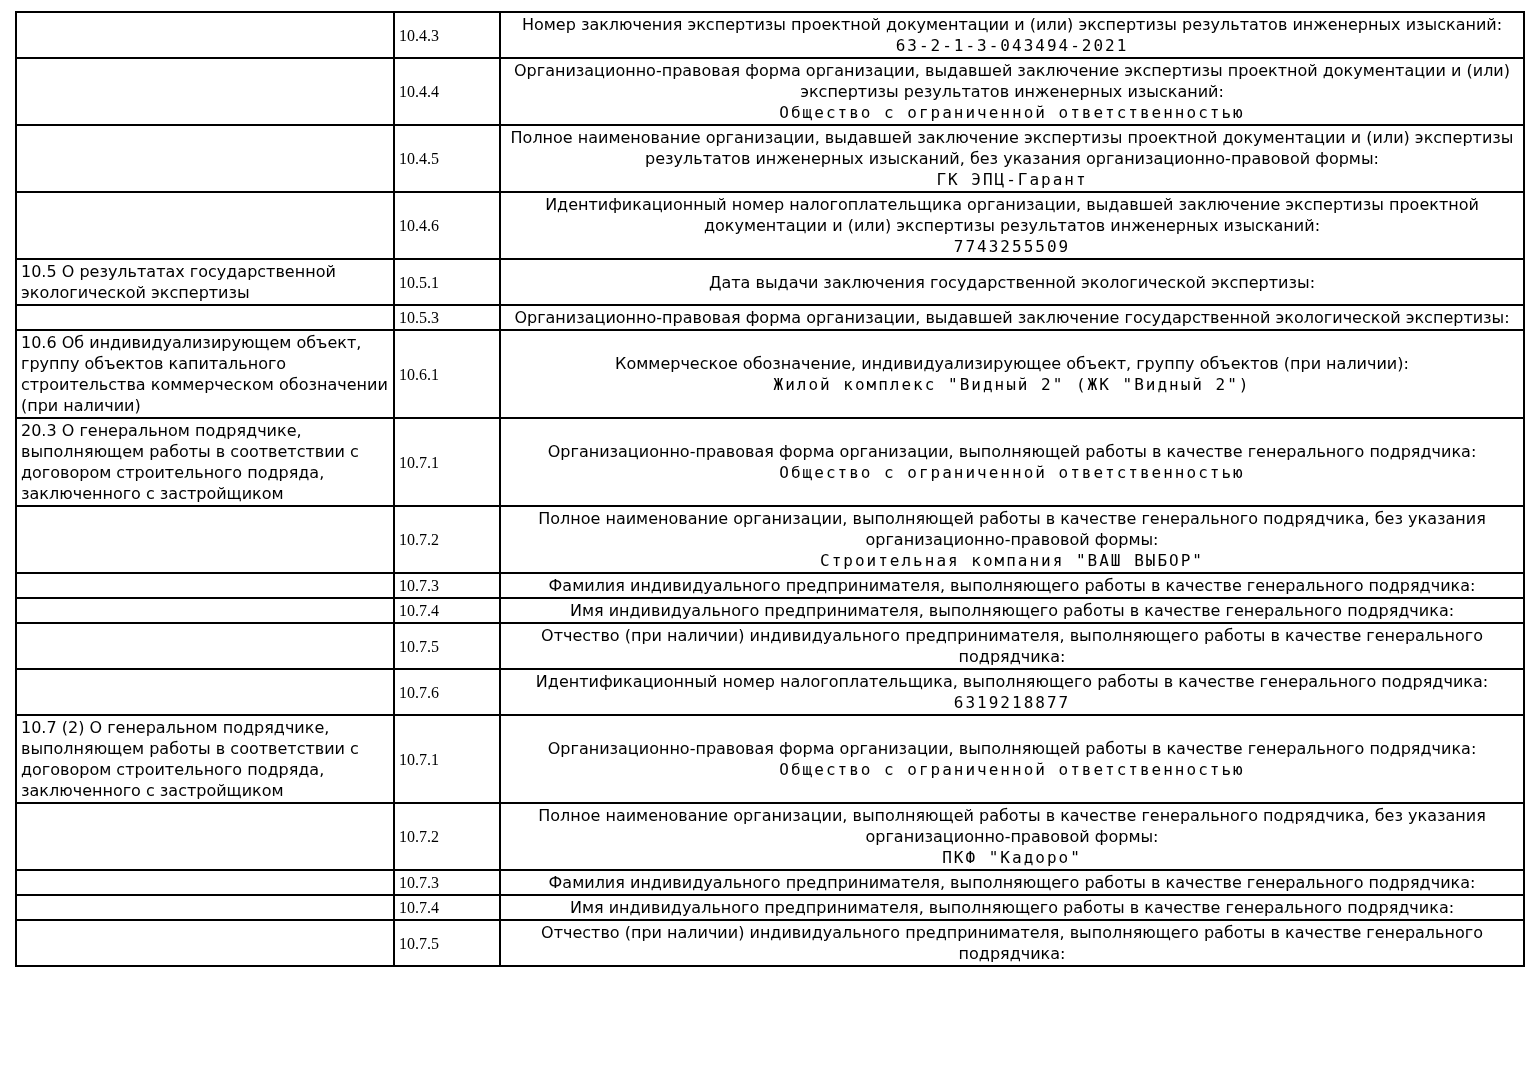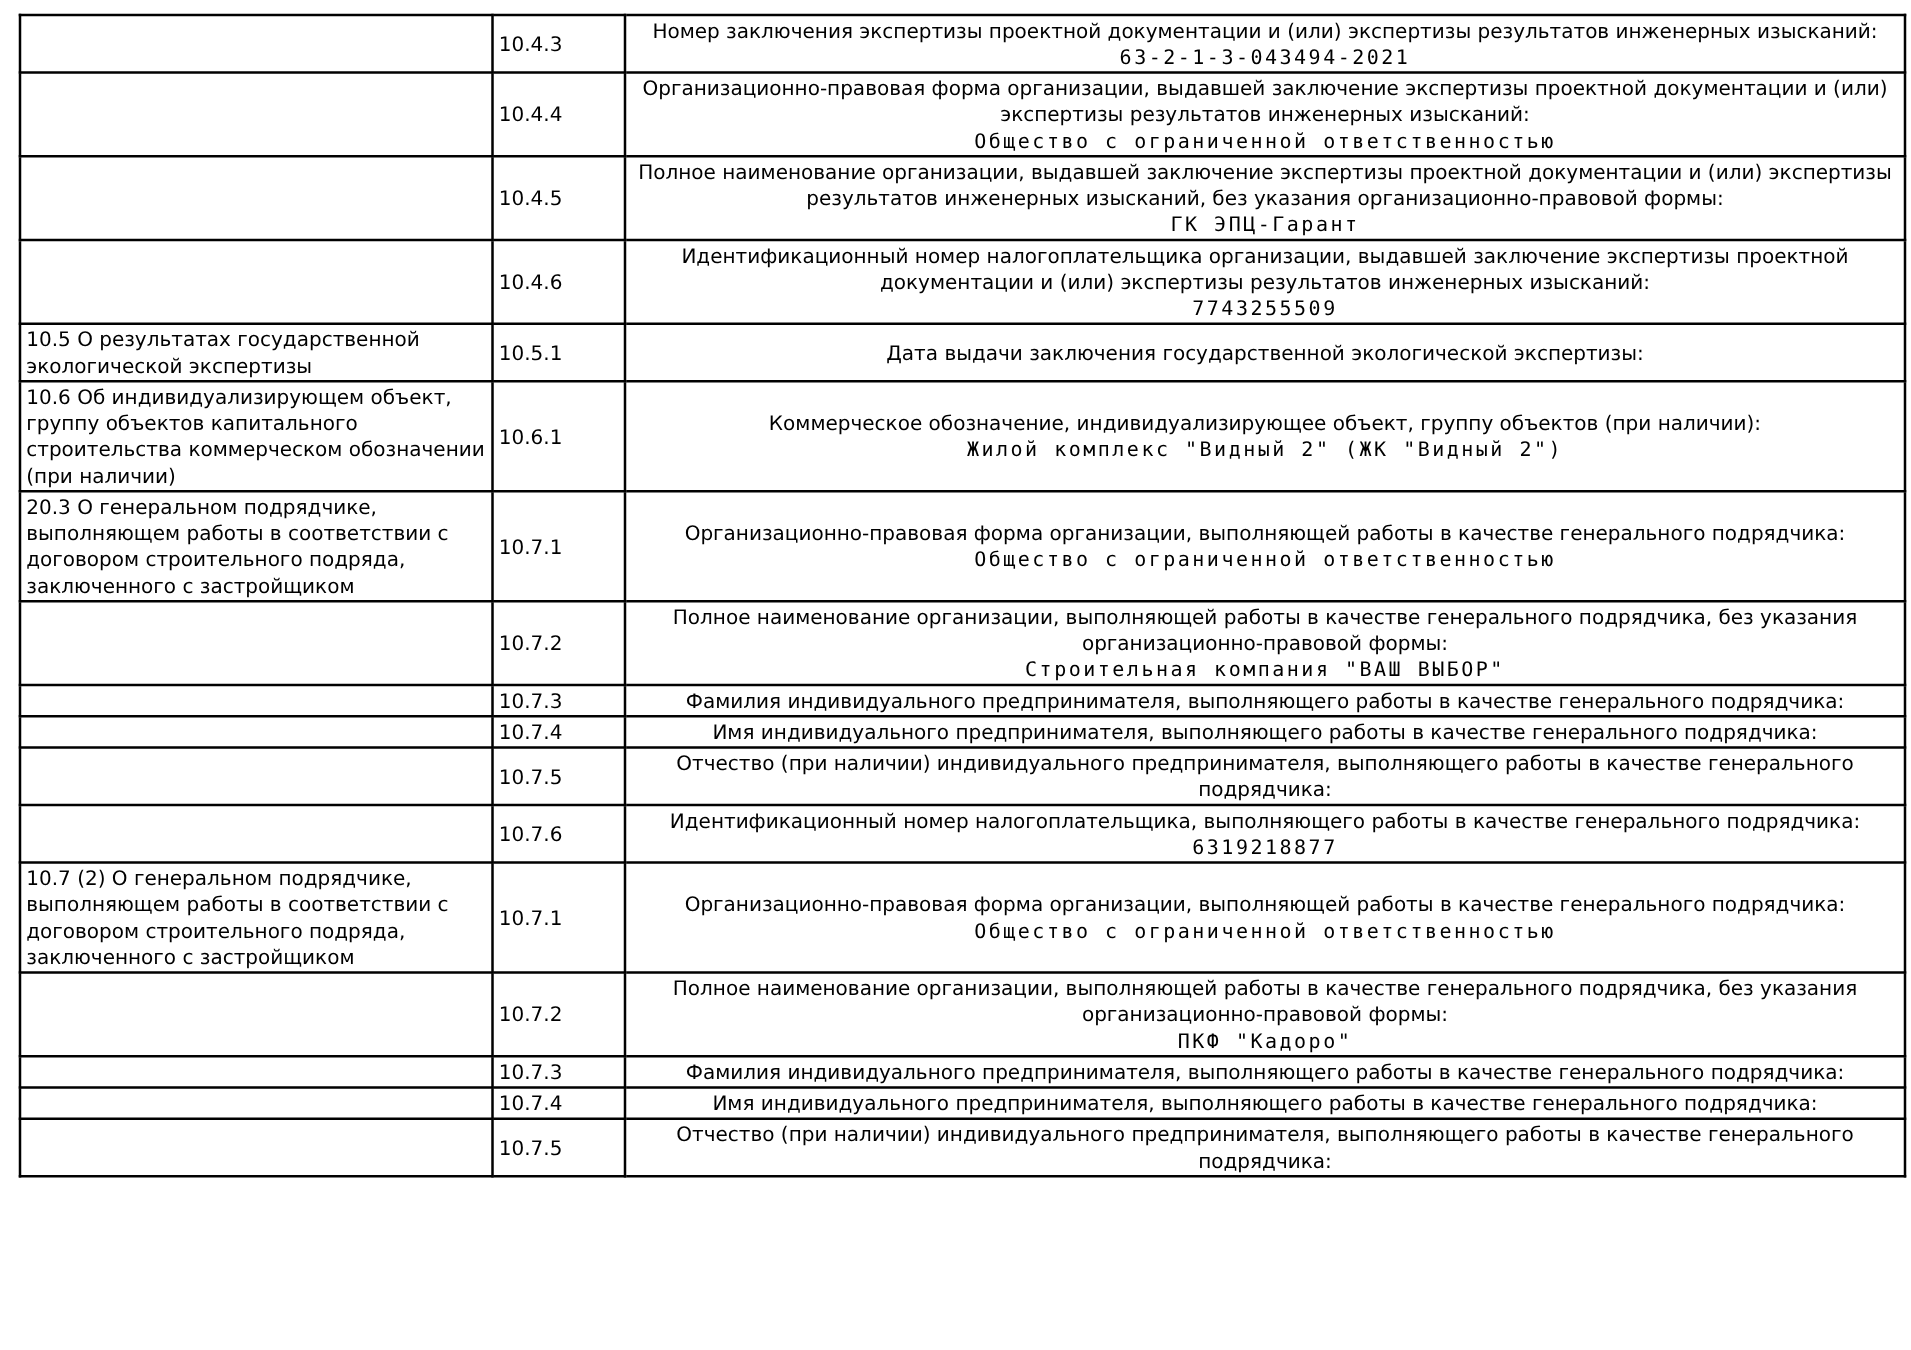--- a/index.html
+++ b/index.html
@@ -23,21 +23,21 @@
   table.decl td {
     border: 2px solid #000;
     vertical-align: middle;
     font-size: 16px;
     line-height: 21px;
     padding: 1px 4px;
     overflow: hidden;
     word-wrap: break-word;
   }
   td.col-section { width: 368px; padding-left: 3px; border-radius: 12px; }
-  td.col-code    { width: 96px;  padding-left: 4px; }
+  td.col-code    { width: 96px;  padding-left: 4px; font-family: Liberation Serif, serif; }
   td.col-desc    { width: 1014px; text-align: center; }
   .field-label { display: block; }
   .field-value {
     display: block;
     font-family: "DejaVu Sans Mono", "Liberation Mono", monospace;
     font-weight: normal;
     letter-spacing: 2px;
     white-space: nowrap;
   }
   .field-value:empty { display: none; }
@@ -77,20 +77,28 @@
     <td class="col-desc">
       <span class="field-label">Идентификационный номер налогоплательщика организации, выдавшей заключение экспертизы проектной документации и (или) экспертизы результатов инженерных изысканий:</span>
       <span class="field-value">7743255509</span>
     </td>
   </tr>
       <tr>
     <td class="col-section">10.5 О результатах государственной экологической экспертизы</td>
     <td class="col-code">10.5.1</td>
     <td class="col-desc">
       <span class="field-label">Дата выдачи заключения государственной экологической экспертизы:</span>
+
+    </td>
+  </tr>
+      <tr>
+    <td class="col-section"></td>
+    <td class="col-code">10.5.3</td>
+    <td class="col-desc">
+      <span class="field-label">Организационно-правовая форма организации, выдавшей заключение государственной экологической экспертизы:</span>
 
     </td>
   </tr>
       <tr>
     <td class="col-section">10.6 Об индивидуализирующем объект, группу объектов капитального строительства коммерческом обозначении (при наличии)</td>
     <td class="col-code">10.6.1</td>
     <td class="col-desc">
       <span class="field-label">Коммерческое обозначение, индивидуализирующее объект, группу объектов (при наличии):</span>
       <span class="field-value">Жилой комплекс "Видный 2" (ЖК "Видный 2")</span>
     </td>

